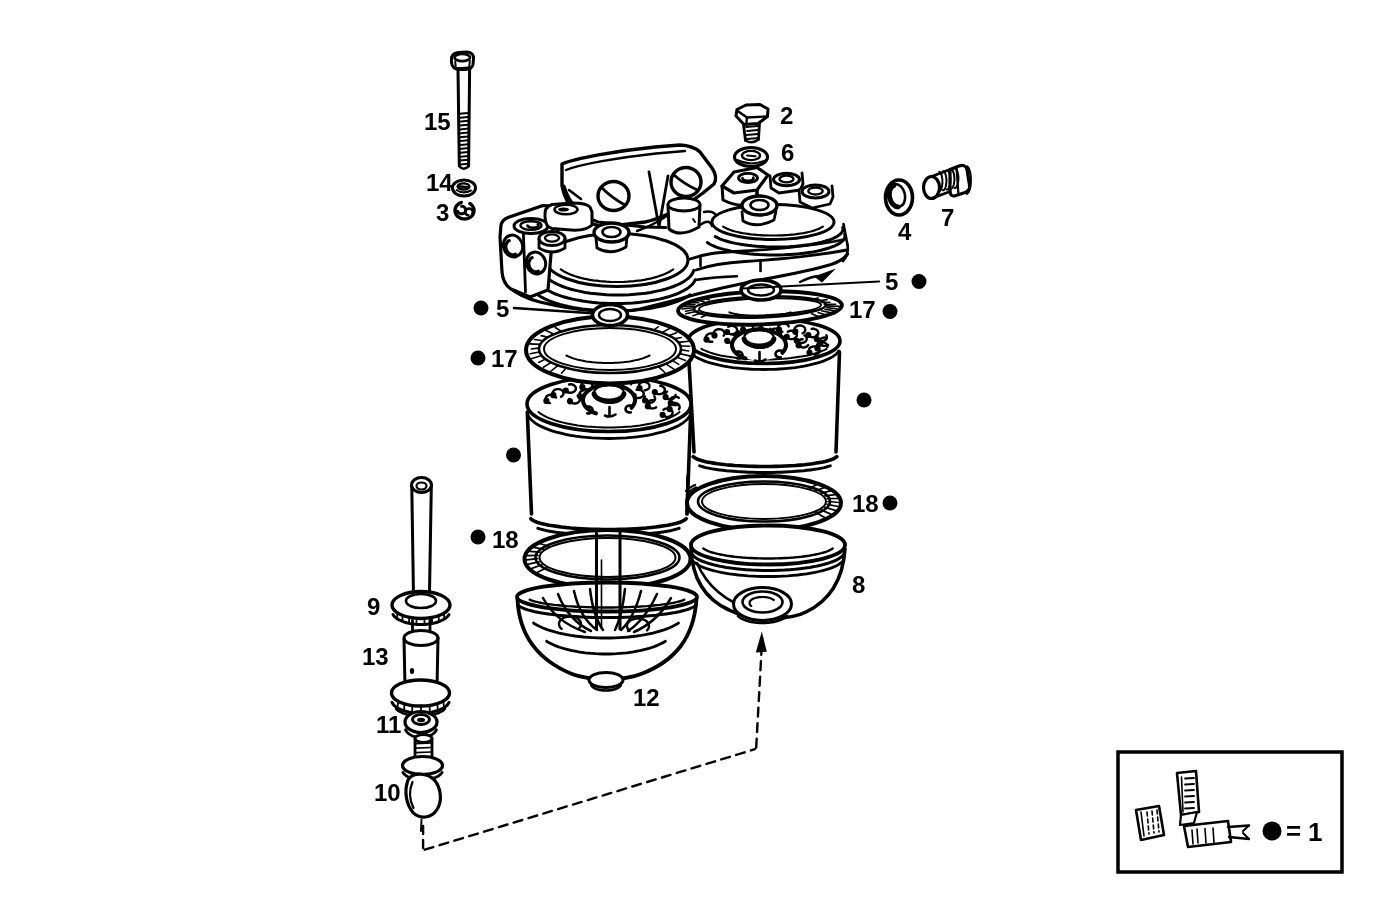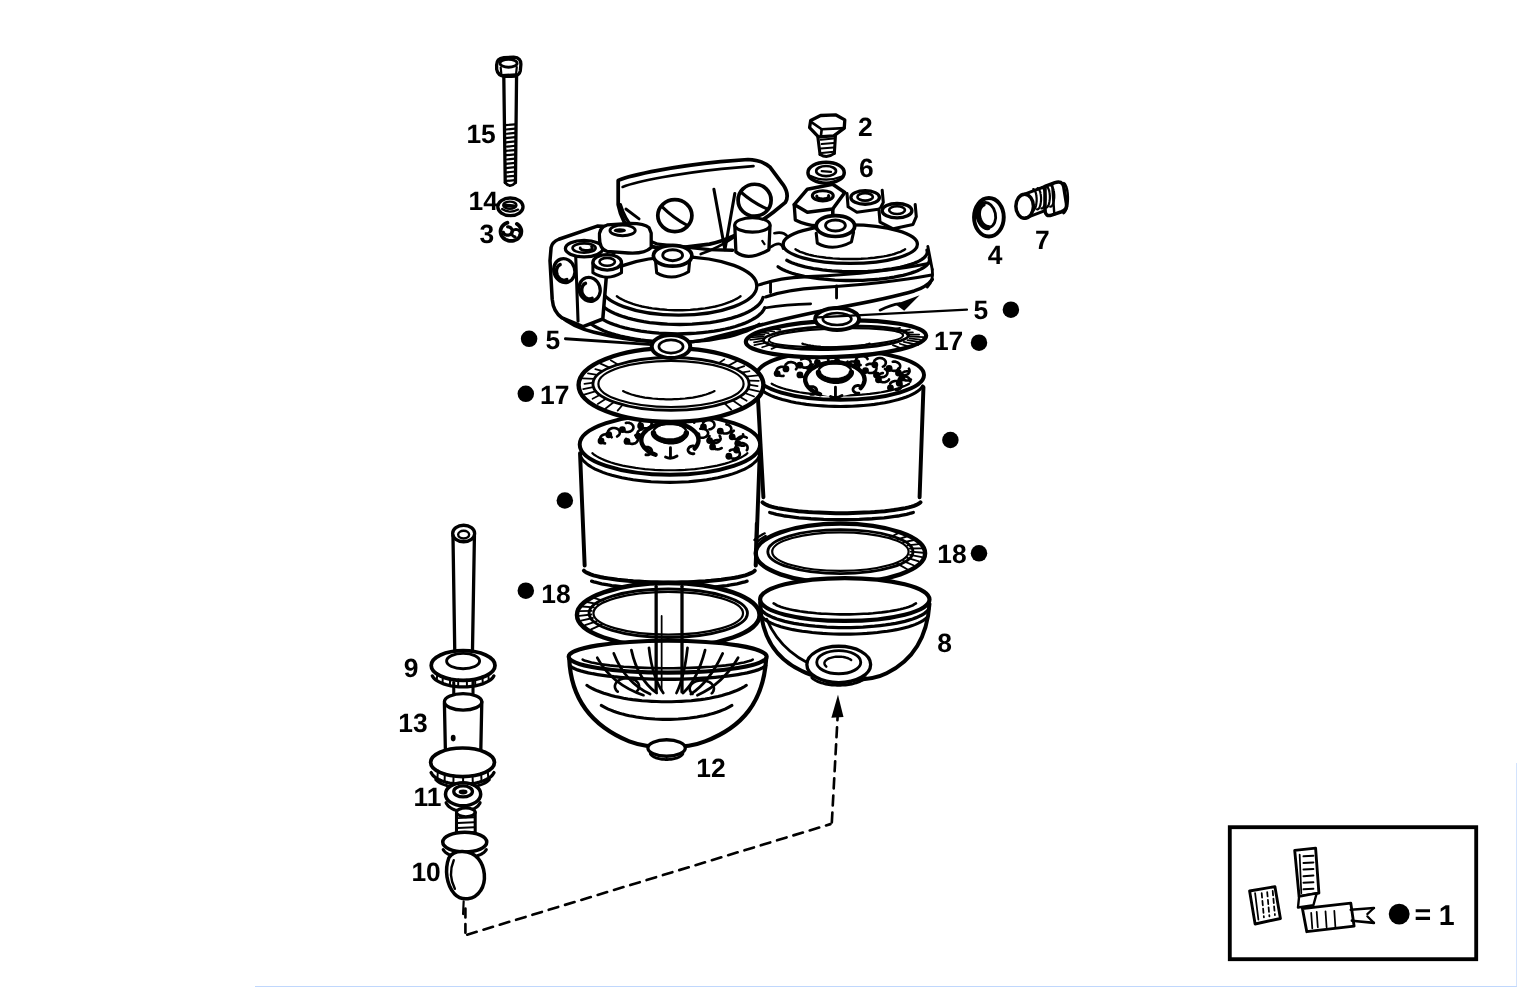--- a/index.html
+++ b/index.html
@@ -1,15 +1,15 @@
 <!DOCTYPE html>
 <html><head><meta charset="utf-8">
 <style>
 html,body{margin:0;padding:0;background:#fff;}
-#wrap{position:relative;width:1379px;height:897px;background:#3b82f6;overflow:hidden;}
+#wrap{position:relative;width:1379px;height:897px;background:#c4b5fd;overflow:hidden;}
 </style></head>
 <body>
 <div id="wrap">
 <svg width="1379" height="897" viewBox="0 0 1379 897">
 <rect x="0" y="0" width="1379" height="897" fill="#fff"></rect>
 <path d="M 451.5 60 Q 451 53.5 458 52.5 L 467 52 Q 474 52.5 473.5 59 L 473 64.5 Q 472 69.5 465 69.5 L 459 69.5 Q 452.5 69 451.5 63 Z" fill="none" stroke="#000" stroke-width="3" stroke-linecap="round" stroke-linejoin="round"></path>
 <ellipse cx="462.3" cy="57.5" rx="7.8" ry="3.6" fill="none" stroke="#000" stroke-width="2.6"></ellipse>
 <line x1="455.2" y1="61.5" x2="455.8" y2="67.5" stroke="#000" stroke-width="2" stroke-linecap="round"></line>
 <line x1="469.8" y1="61.0" x2="469.2" y2="67.0" stroke="#000" stroke-width="2" stroke-linecap="round"></line>
 <line x1="456.0" y1="68.3" x2="469.0" y2="67.6" stroke="#000" stroke-width="2" stroke-linecap="round"></line>

